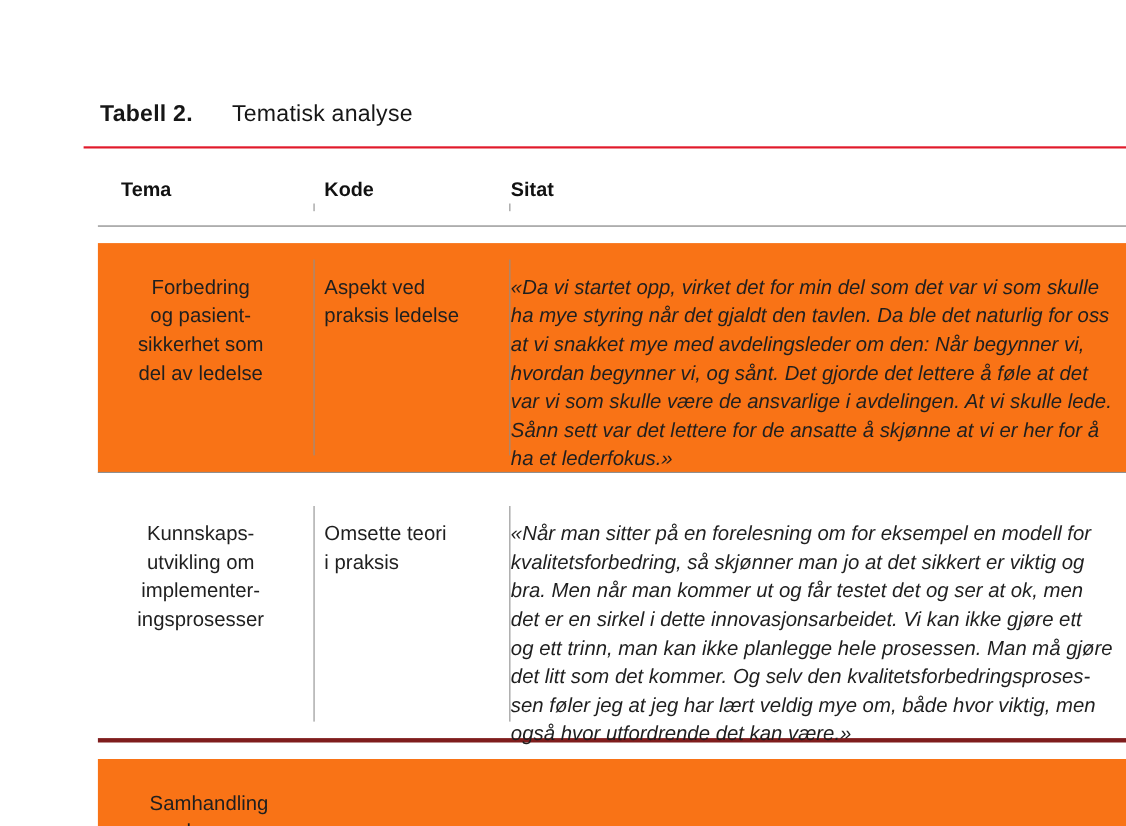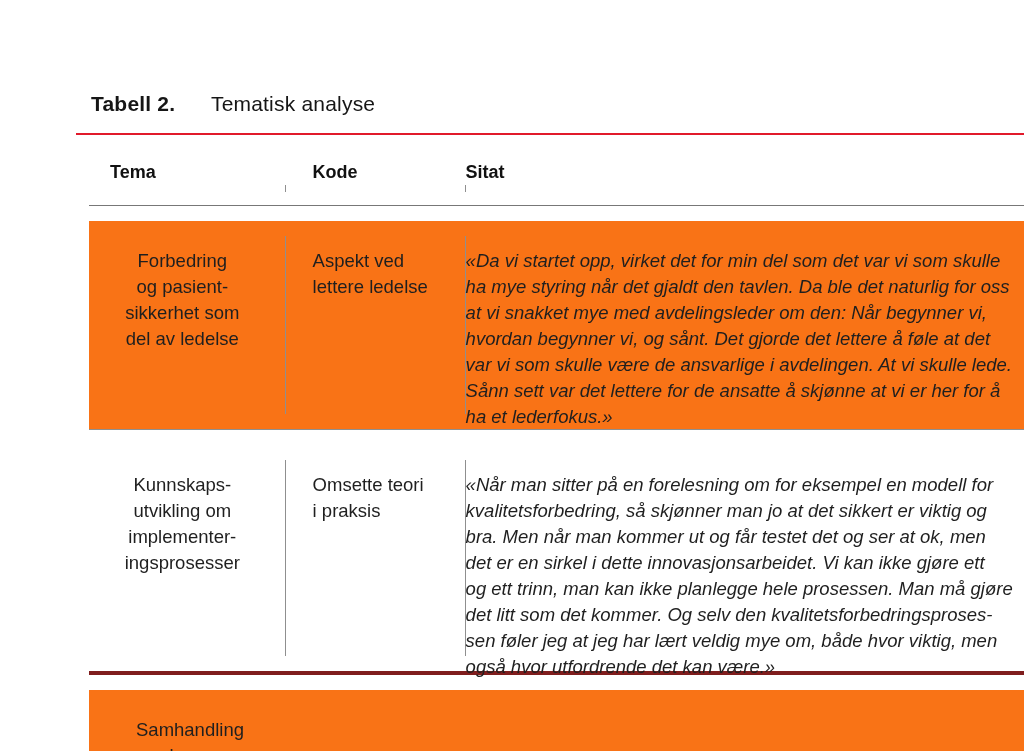--- a/index.html
+++ b/index.html
@@ -12,21 +12,21 @@
   .table-title .bold { font-weight:700; }
 
   .rule { position:absolute; left:16px; width:992px; height:2px; }
 
   .atable { position:absolute; left:14px; top:95px; width:994px;
             border-right:1px solid #c4c4c4; }
   .row { display:flex; width:100%; }
   .cell { font-size:18.5px; line-height:26px; color:#1f1f1f;
           white-space:pre-line; }
   .c1 { width:166px; padding-left:6px;text-align:center; }
-  .c2 { width:163px; padding-left:27px; border-left:1px solid #8f8f8f; }
+  .c2 { width:163px; padding-left:9px; border-left:1px solid #8f8f8f; }
   .c3 { width:665px; padding-left:0; padding-right:14px;
         border-left:1px solid #8f8f8f; }
 
   .header-row { height:36px; border-bottom:1px solid #777777; }
   .header-row .cell { display:flex; align-items:flex-end; padding-bottom:7px;
                       font-weight:700; font-size:18px; color:#111; white-space:normal; }
 
   .body-row .cell { padding-top:12px; }
   .body-row .c3 { font-style:italic; }
   .r1 { height:209px; border-bottom:1px solid #8f8f8f; }
@@ -52,21 +52,21 @@
       <div class="cell c2">Kode</div>
       <div class="cell c3">Sitat</div>
     </div>
 
     <div class="row body-row r1 shaded">
       <div class="cell c1">Forbedring
 og pasient-
 sikkerhet som
 del av ledelse</div>
       <div class="cell c2">Aspekt ved
-lettere ledelse</div>
+praksis ledelse</div>
       <div class="cell c3">«Da vi startet opp, virket det for min del som det var vi som skulle
 ha mye styring når det gjaldt den tavlen. Da ble det naturlig for oss
 at vi snakket mye med avdelingsleder om den: Når begynner vi,
 hvordan begynner vi, og sånt. Det gjorde det lettere å føle at det
 var vi som skulle være de ansvarlige i avdelingen. At vi skulle lede.
 Sånn sett var det lettere for de ansatte å skjønne at vi er her for å
 ha et lederfokus.»</div>
     </div>
 
     <div class="row body-row r2">

